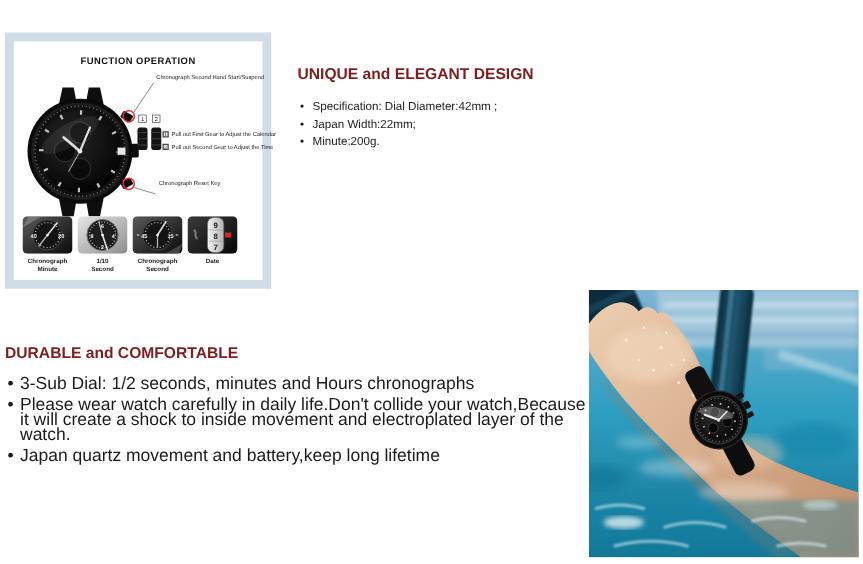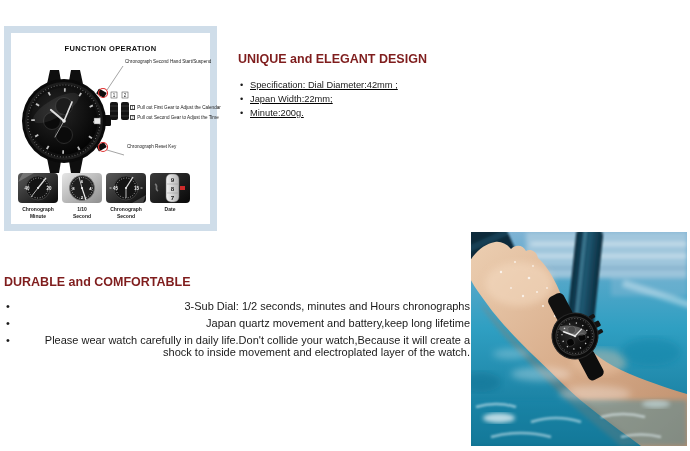--- a/index.html
+++ b/index.html
@@ -20,27 +20,27 @@
   .numbox { display:inline-block; width:5px; height:5px; border:.5px solid #444; font-size:3.8px;
             line-height:4.5px; text-align:center; vertical-align:middle; margin-right:1px; color:#222; }
   .thumbs { position:absolute; left:7px; top:140px; display:flex; gap:4px; }
   .thumb { width:40px; text-align:center; }
   .thumb svg { width:40px; height:30px; display:block; }
   .thumb-label { margin-top:3px; font-size:5px; font-weight:bold; color:#222; line-height:6.5px; }
 
   
   .section-title { font-size:12.5px; font-weight:bold; color:#7f1d1d; line-height:15px; }
   .design-section { position:absolute; left:238px; top:52px; width:240px; }
-  .design-section ul { margin-top:13px; list-style:none;text-decoration:underline; }
+  .design-section ul { margin-top:13px; list-style:none; }
   .design-section li { position:relative; padding-left:12px; font-size:9.3px; line-height:11.5px;
                        color:#1a1a1a; margin-bottom:2.5px; }
   .durable-section { position:absolute; left:4px; top:275px; width:466px; }
   .durable-section ul { margin-top:10px; list-style:none; }
-  .durable-section li { position:relative; padding-left:12px; font-size:11px; line-height:12px;
-                        color:#1a1a1a; margin-bottom:5px;text-align:right; }
+  .durable-section li { position:relative; padding-left:12px; font-size:14px; line-height:12px;
+                        color:#1a1a1a; margin-bottom:5px; }
   li.bullet::before { content:"\2022"; position:absolute; left:2px; top:0; color:#1a1a1a; }
 
   
   .photo { position:absolute; left:471px; top:232px; width:216px; height:214px; overflow:hidden; }
   .photo svg { display:block; }
 </style>
 </head>
 <body>
 
 <div class="page">
@@ -231,22 +231,22 @@
       <li class="bullet">Specification: Dial Diameter:42mm ;</li>
       <li class="bullet">Japan Width:22mm;</li>
       <li class="bullet">Minute:200g.</li>
     </ul>
   </div>
 
   <div class="durable-section">
     <div class="section-title">DURABLE and COMFORTABLE</div>
     <ul>
       <li class="bullet">3-Sub Dial: 1/2 seconds, minutes and Hours chronographs</li>
+      <li class="bullet">Please wear watch carefully in daily life.Don't collide your watch,Because it will create a shock to inside movement and electroplated layer of the watch.</li>
       <li class="bullet">Japan quartz movement and battery,keep long lifetime</li>
-      <li class="bullet">Please wear watch carefully in daily life.Don't collide your watch,Because it will create a shock to inside movement and electroplated layer of the watch.</li>
     </ul>
   </div>
 
   <div class="photo">
     <svg viewBox="0 0 216 214" width="216" height="214">
       <defs>
         <linearGradient id="water" x1="0" y1="0" x2="0" y2="1">
           <stop offset="0" stop-color="#7fb3d4"></stop>
             <stop offset=".18" stop-color="#5ba8ca"></stop>
           <stop offset=".45" stop-color="#2f9fc2"></stop>

